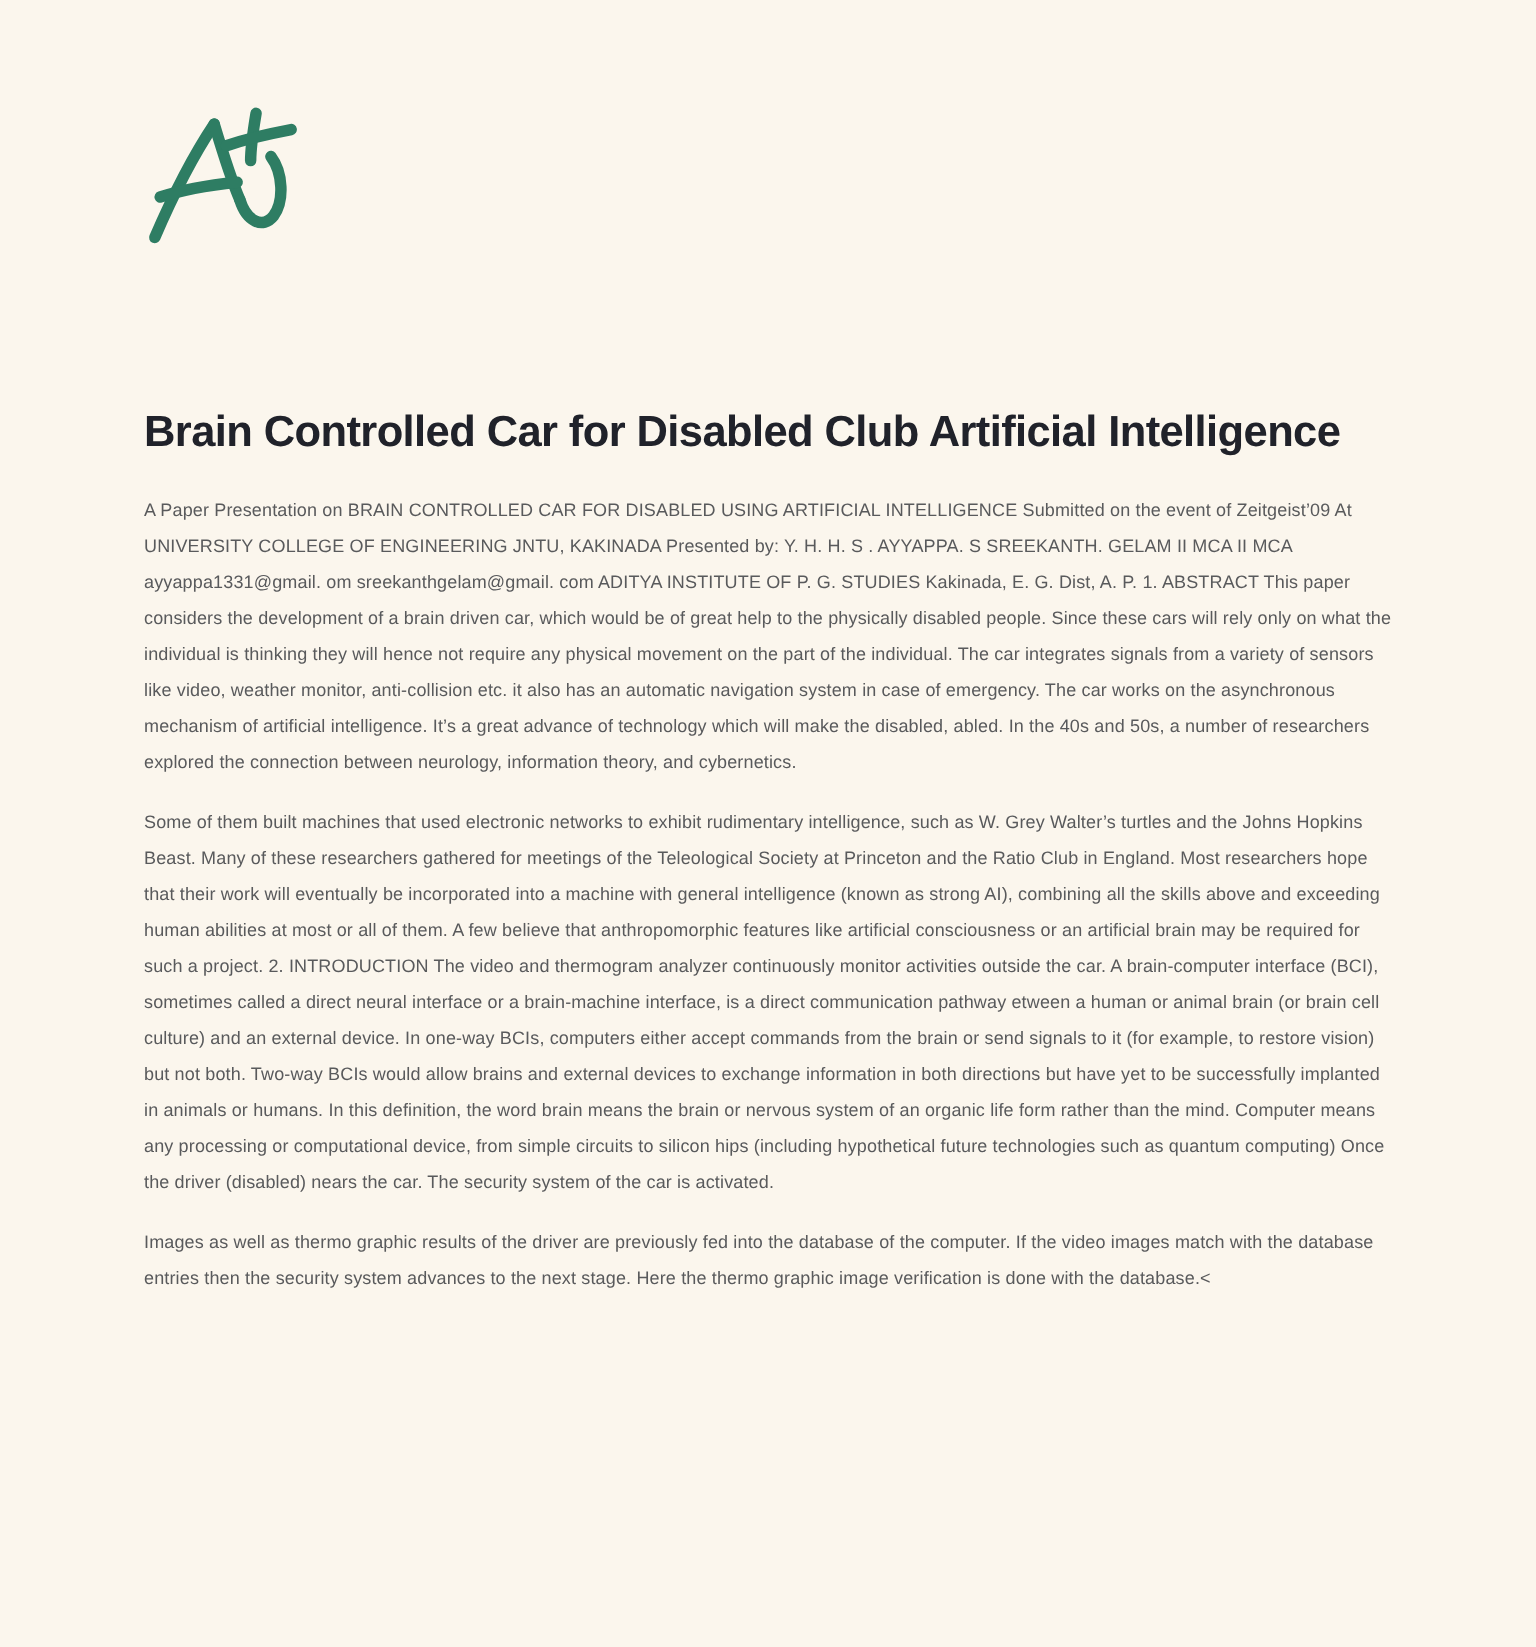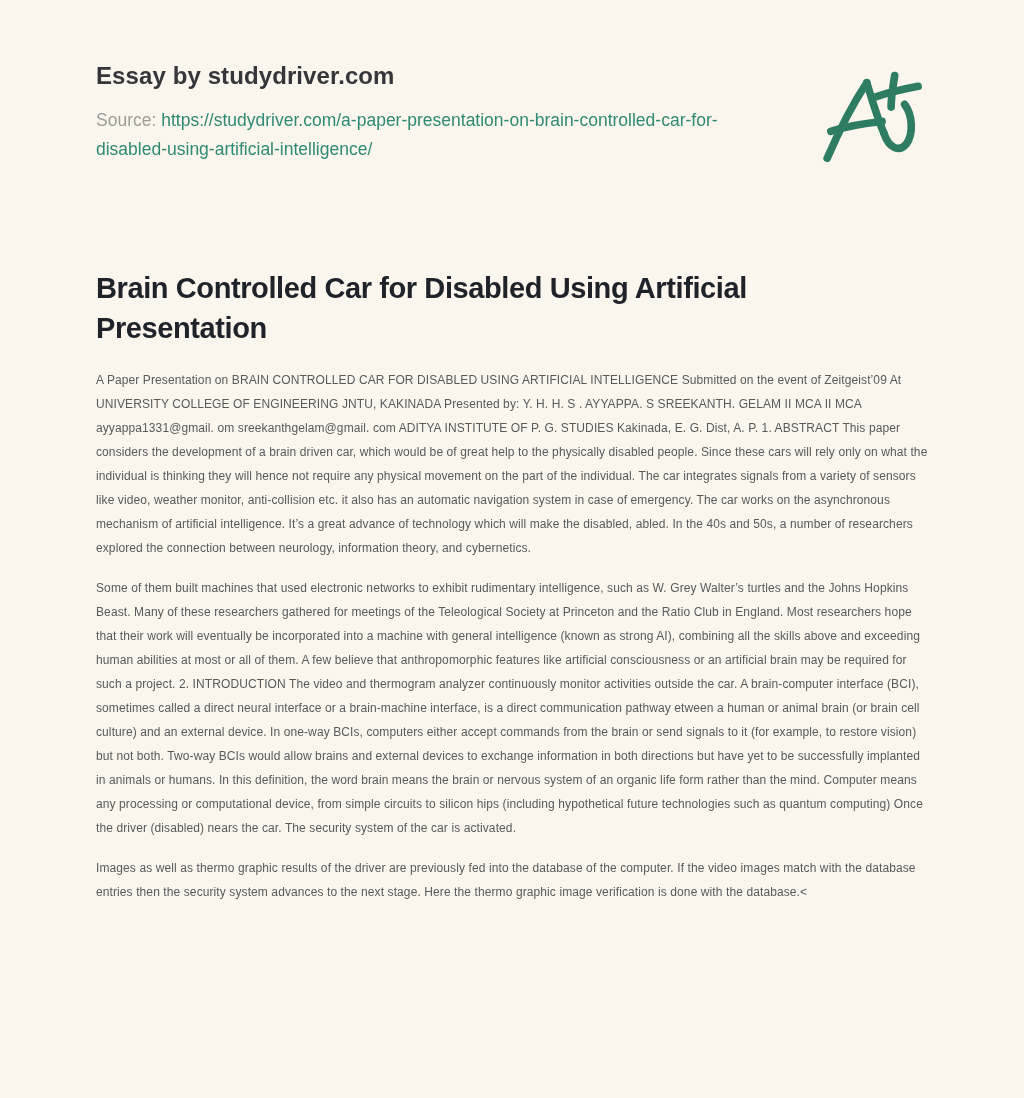--- a/index.html
+++ b/index.html
@@ -65,41 +65,34 @@
     margin-bottom: 16px;
     max-width: 836px;
   }
 </style>
 </head>
 <body>
 
 <div class="page">
 
   <div class="header-row">
-    <div class="header-left">
-      <div class="header-title">Essay by studydriver.com</div>
-      <div class="source-line">
-        <span>Source:</span>
-        <a href="#" class="source-link">https://studydriver.com/a-paper-presentation-on-brain-controlled-car-for-disabled-using-artificial-intelligence/</a>
-      </div>
-    </div>
 
     <svg class="brand-logo" viewBox="0 0 120 125" fill="none" xmlns="http://www.w3.org/2000/svg">
       <g stroke="#2E7D63" stroke-width="8.5" stroke-linecap="round" fill="none">
         <path d="M8 104 C 20 76, 36 44, 52 20"></path>
         <path d="M52 20 C 58 40, 64 60, 71 76"></path>
         <path d="M12 74 C 30 68, 50 65, 69 63"></path>
         <path d="M71 76 C 76 92, 88 98, 96 88 C 104 77, 103 56, 94 44"></path>
         <path d="M83 12 C 81 24, 79 36, 79 47"></path>
         <path d="M61 36 C 76 31, 93 27, 109 24"></path>
       </g>
     </svg>
   </div>
 
-  <h1 class="article-title">Brain Controlled Car for Disabled Using Artificial Presentation</h1>
+  <h1 class="article-title">Brain Controlled Car for Disabled Club Artificial Intelligence</h1>
 
   <div class="article-body">
     <p>A Paper Presentation on BRAIN CONTROLLED CAR FOR DISABLED USING ARTIFICIAL INTELLIGENCE Submitted on the event of Zeitgeist’09 At UNIVERSITY COLLEGE OF ENGINEERING JNTU, KAKINADA Presented by: Y. H. H. S . AYYAPPA. S SREEKANTH. GELAM II MCA II MCA ayyappa1331@gmail. om sreekanthgelam@gmail. com ADITYA INSTITUTE OF P. G. STUDIES Kakinada, E. G. Dist, A. P. 1. ABSTRACT This paper considers the development of a brain driven car, which would be of great help to the physically disabled people. Since these cars will rely only on what the individual is thinking they will hence not require any physical movement on the part of the individual. The car integrates signals from a variety of sensors like video, weather monitor, anti-collision etc. it also has an automatic navigation system in case of emergency. The car works on the asynchronous mechanism of artificial intelligence. It’s a great advance of technology which will make the disabled, abled. In the 40s and 50s, a number of researchers explored the connection between neurology, information theory, and cybernetics.</p>
     <p>Some of them built machines that used electronic networks to exhibit rudimentary intelligence, such as W. Grey Walter’s turtles and the Johns Hopkins Beast. Many of these researchers gathered for meetings of the Teleological Society at Princeton and the Ratio Club in England. Most researchers hope that their work will eventually be incorporated into a machine with general intelligence (known as strong AI), combining all the skills above and exceeding human abilities at most or all of them. A few believe that anthropomorphic features like artificial consciousness or an artificial brain may be required for such a project. 2. INTRODUCTION The video and thermogram analyzer continuously monitor activities outside the car. A brain-computer interface (BCI), sometimes called a direct neural interface or a brain-machine interface, is a direct communication pathway etween a human or animal brain (or brain cell culture) and an external device. In one-way BCIs, computers either accept commands from the brain or send signals to it (for example, to restore vision) but not both. Two-way BCIs would allow brains and external devices to exchange information in both directions but have yet to be successfully implanted in animals or humans. In this definition, the word brain means the brain or nervous system of an organic life form rather than the mind. Computer means any processing or computational device, from simple circuits to silicon hips (including hypothetical future technologies such as quantum computing) Once the driver (disabled) nears the car. The security system of the car is activated.</p>
     <p>Images as well as thermo graphic results of the driver are previously fed into the database of the computer. If the video images match with the database entries then the security system advances to the next stage. Here the thermo graphic image verification is done with the database.&lt;</p>
   </div>
 
 </div>
 
 </body></html>

